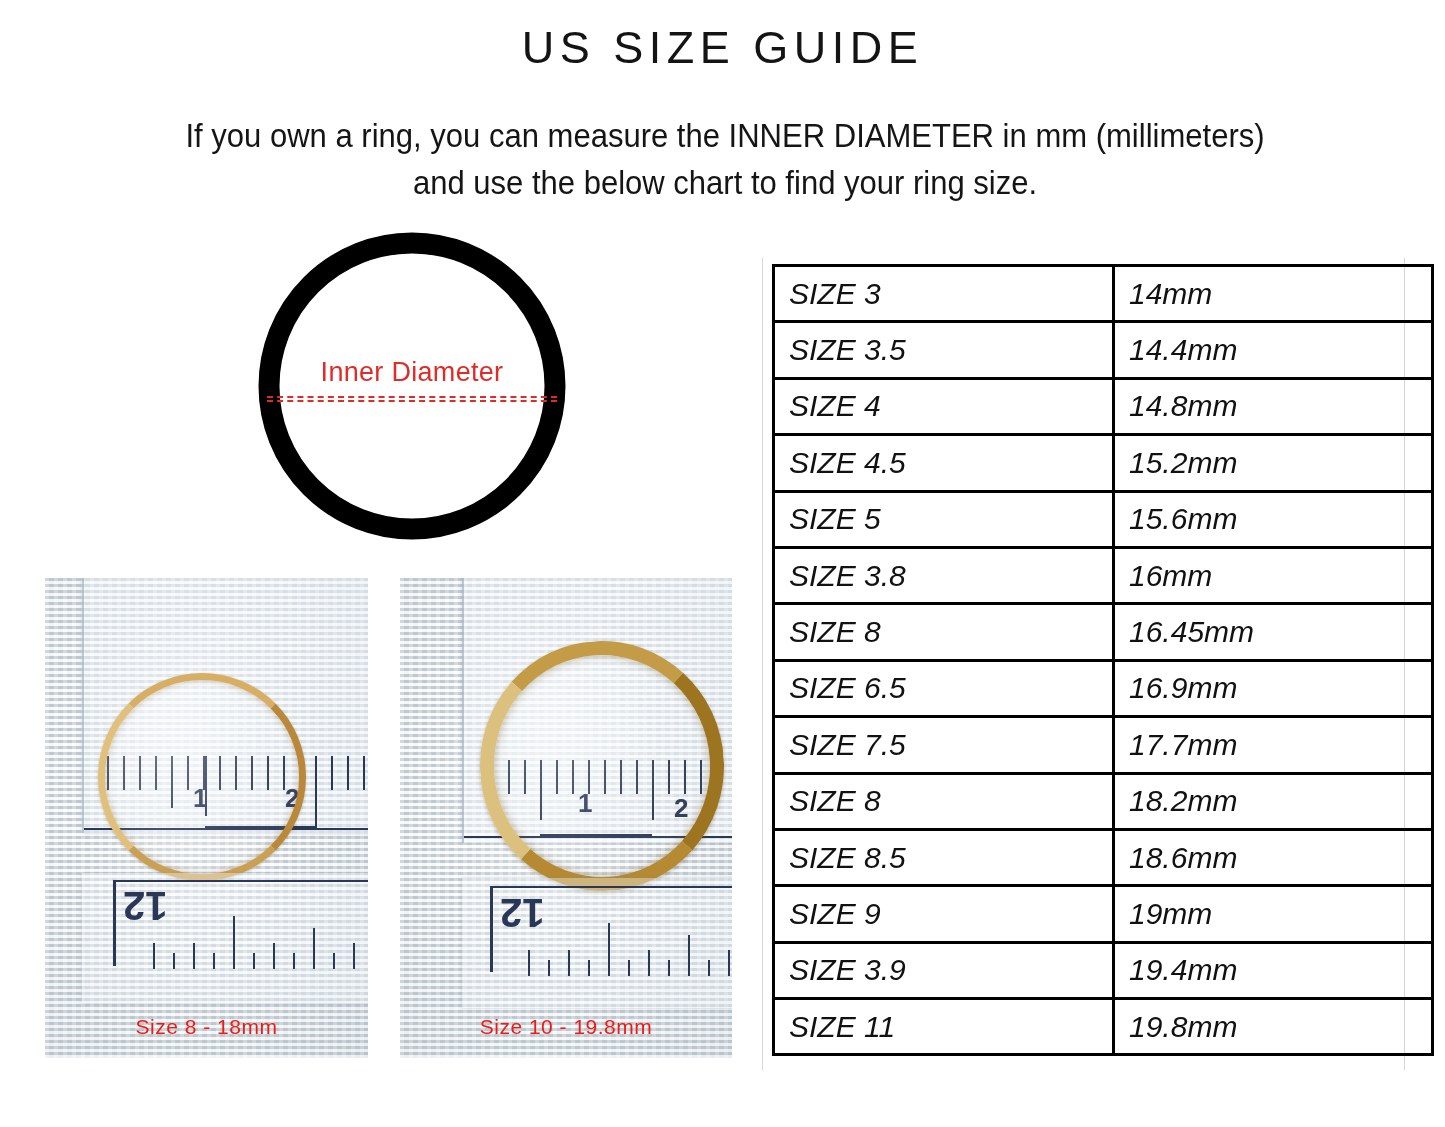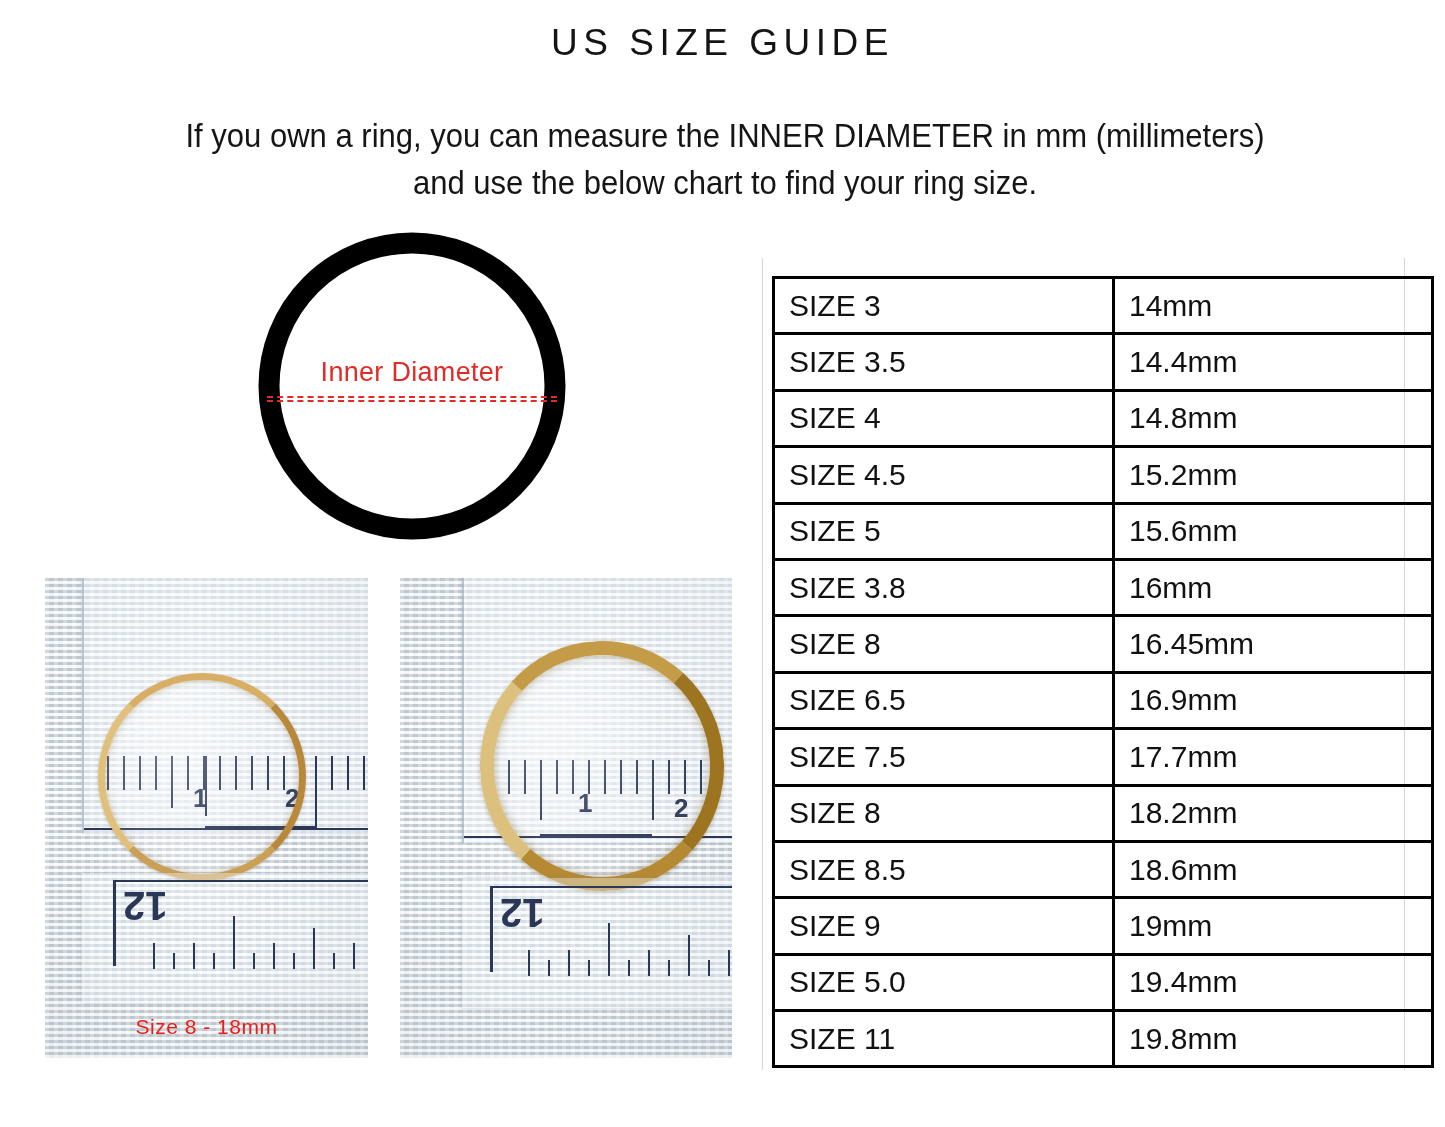--- a/index.html
+++ b/index.html
@@ -16,21 +16,21 @@
     color: #1a1a1a;
   }
 
   
   #page-title {
     position: absolute;
     left: 0;
     top: 22px;
     width: 1445px;
     text-align: center;
-    font-size: 37px;
+    font-size: 45px;
     letter-spacing: 5.5px;
     font-weight: 400;
     color: #141414;
     white-space: nowrap;
   }
   #subtitle {
     position: absolute;
     left: 150px;
     top: 112px;
     width: 1150px;
@@ -146,24 +146,25 @@
     font-size: 21px;
     color: #f01a12;
     letter-spacing: 0.5px;
     white-space: nowrap;
   }
 
   
   #size-table {
     position: absolute;
     left: 772px;
-    top: 276px;
+    top: 264px;
     width: 625px;
     border-collapse: collapse;
     table-layout: fixed;
+    font-style: italic;
   }
   #size-table td {
     border: 3px solid #000000;
     height: 53.4px;
     padding: 0 0 0 14px;
     font-size: 30px;
     font-weight: 400;
     color: #111111;
     white-space: nowrap;
     line-height: 1;
@@ -303,20 +304,21 @@
   <div class="tick" style="left:168px; top:372px; height:26px;"></div>
   <div class="tick" style="left:188px; top:382px; height:16px;"></div>
   <div class="tick" style="left:208px; top:345px; height:53px;"></div>
   <div class="tick" style="left:228px; top:382px; height:16px;"></div>
   <div class="tick" style="left:248px; top:372px; height:26px;"></div>
   <div class="tick" style="left:268px; top:382px; height:16px;"></div>
   <div class="tick" style="left:288px; top:357px; height:41px;"></div>
   <div class="tick" style="left:308px; top:382px; height:16px;"></div>
   <div class="tick" style="left:328px; top:372px; height:26px;"></div>
 
+  <div class="caption" style="left:0; top:437px;">Size 10 - 19.8mm</div>
 </div>
 
 <div class="grid-hint" style="left:762px; top:258px; width:1px; height:812px;"></div>
 <div class="grid-hint" style="left:1404px; top:258px; width:1px; height:812px;"></div>
 
 <table id="size-table">
   <tbody>
       <tr>
         <td class="col-size">SIZE 3</td>
         <td class="col-mm">14mm</td>
@@ -359,21 +361,21 @@
       </tr>
       <tr>
         <td class="col-size">SIZE 8.5</td>
         <td class="col-mm">18.6mm</td>
       </tr>
       <tr>
         <td class="col-size">SIZE 9</td>
         <td class="col-mm">19mm</td>
       </tr>
       <tr>
-        <td class="col-size">SIZE 5.0</td>
+        <td class="col-size">SIZE 3.9</td>
         <td class="col-mm">19.4mm</td>
       </tr>
       <tr>
         <td class="col-size">SIZE 11</td>
         <td class="col-mm">19.8mm</td>
       </tr>
     </tbody>
 </table>
 
 </body></html>

